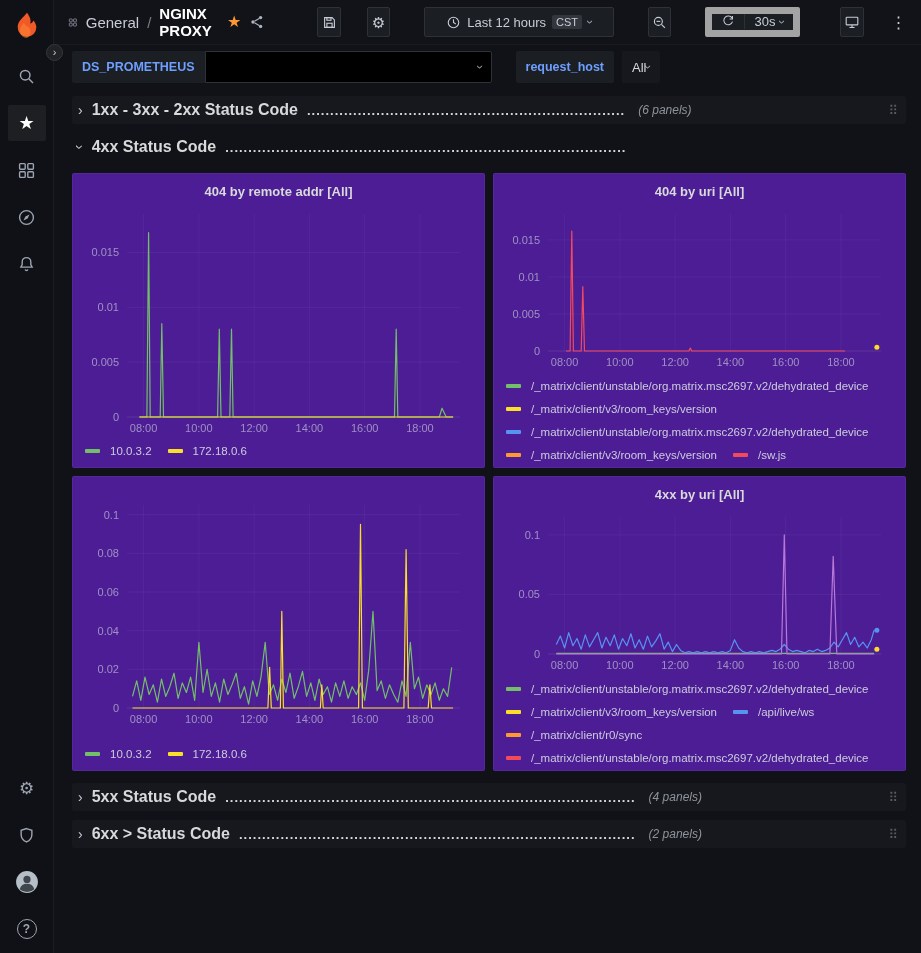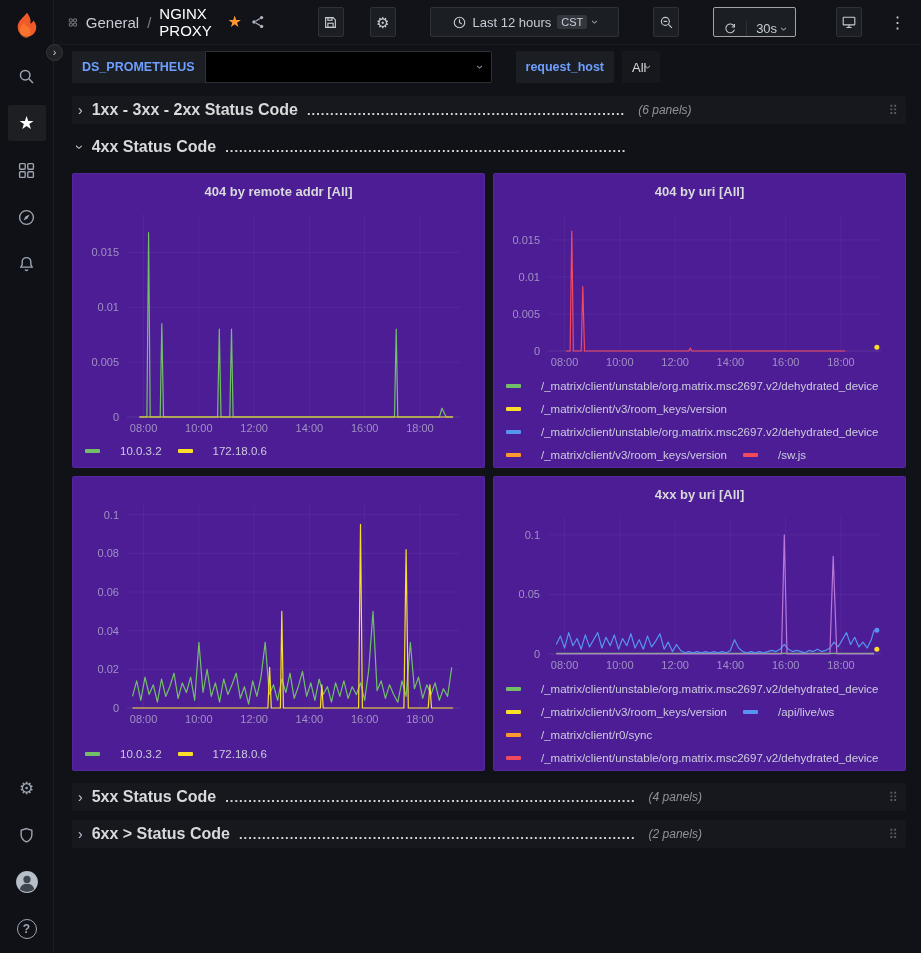--- a/index.html
+++ b/index.html
@@ -19,28 +19,28 @@
   .qmark{width:20px;height:20px;border:1.5px solid #9da5b3;border-radius:50%;display:flex;align-items:center;justify-content:center;font-size:12px;font-weight:bold}
 
   .expand-btn{position:absolute;left:46px;top:44px;width:17px;height:17px;border-radius:50%;background:#202226;border:1px solid #34373d;color:#c7ccd6;font-size:11px;line-height:14px;text-align:center;cursor:pointer;z-index:5}
 
   
   .main{flex:1;display:flex;flex-direction:column;min-width:0}
   .topbar{height:45px;flex:none;display:flex;align-items:center;gap:26px;padding:0 14px 0 14px;background:#121318;border-bottom:1px solid rgba(255,255,255,0.03)}
   .crumb{display:flex;align-items:center;gap:8px;font-size:15px}
   .crumb .sect{color:#c7ccd6;cursor:pointer}
   .crumb .sep{color:#7b8087}
-  .crumb .page{color:#ffffff;font-weight:400}
+  .crumb .page{color:#ffffff;font-weight:700}
   .star-btn{color:#FF9830;font-size:16px;cursor:pointer;line-height:1}
   .share-btn{color:#aeb4c2;cursor:pointer;display:flex;align-items:center}
   .tspacer{flex:1}
   .tbtn{height:30px;border:1px solid #2e3238;background:#1b1e23;border-radius:2px;display:flex;align-items:center;gap:6px;padding:0 21px;color:#c7ccd6;font-size:13px;cursor:pointer;white-space:nowrap}
   .tbtn.icon-only{width:32px;justify-content:center;padding:0}
   .tz{background:rgba(204,204,220,0.14);border-radius:2px;font-size:11px;padding:1px 4px;color:#c7ccd6}
-  .seggroup{display:flex;align-items:flex-end;height:30px;border:1px solid #a3a3a3;background:#1b1e23;border-radius:2px;cursor:pointer}
+  .seggroup{display:flex;align-items:flex-start;height:30px;border:7px solid #a3a3a3;background:#1b1e23;border-radius:2px;cursor:pointer}
   .seg{display:flex;align-items:center;gap:5px;padding:0 9px;color:#c7ccd6;font-size:13px}
   .seg + .seg{border-left:1px solid #2e3238}
   .kebab{border:none;background:transparent;width:24px;font-size:16px;color:#c7ccd6;display:flex;align-items:center;justify-content:center;cursor:pointer}
   .caret{display:inline-block;transform:rotate(90deg);font-size:12px;line-height:1;color:rgba(204,204,220,0.75)}
 
   
   .subbar{height:44px;flex:none;display:flex;align-items:center;padding:0 15px 0 18px}
   .varlabel{height:32px;display:flex;align-items:center;padding:0 10px;background:#1b1e23;color:#6E9FFF;font-size:12.5px;font-weight:700;border-radius:2px 0 0 2px;white-space:nowrap}
   .varselect{height:32px;width:287px;background:#000;border:1px solid #2e3238;border-radius:0 2px 2px 0;display:flex;align-items:center;justify-content:flex-end;padding:0 9px;cursor:pointer}
   .gap24{width:24px}
@@ -62,21 +62,21 @@
   .grid{display:grid;grid-template-columns:1fr 1fr;grid-auto-rows:295px;gap:8px;margin-top:12px}
   .panel{background:#4c1d95;border:1px solid rgba(204,204,220,0.07);border-radius:2px;display:flex;flex-direction:column;padding:6px 8px 6px}
   .panel-title{height:24px;flex:none;text-align:center;font-size:13px;font-weight:600;color:#d8d9da;line-height:24px;cursor:pointer}
   .chart{flex:1;width:100%;display:block;min-height:0}
   .chart text{font-family:"Liberation Sans",sans-serif}
   .legend{flex:none;padding:3px 4px 0}
   .legend.single{height:24px}
   .legend.multi{height:90px;overflow:hidden}
   .lrow{display:flex;align-items:center;gap:16px;height:22px;overflow:hidden;white-space:nowrap}
   .legend.multi .lrow{height:23px}
-  .litem{display:inline-flex;align-items:center;gap:20px;cursor:pointer;flex:none}
+  .litem{display:inline-flex;align-items:center;gap:10px;cursor:pointer;flex:none}
   .lmark{width:15px;height:4px;border-radius:1px;flex:none}
   .ltext{font-size:11.5px;color:#ccccdc}
 
   .bottompad{height:110px}
 </style>
 </head>
 <body>
 
 <div class="app">
 

